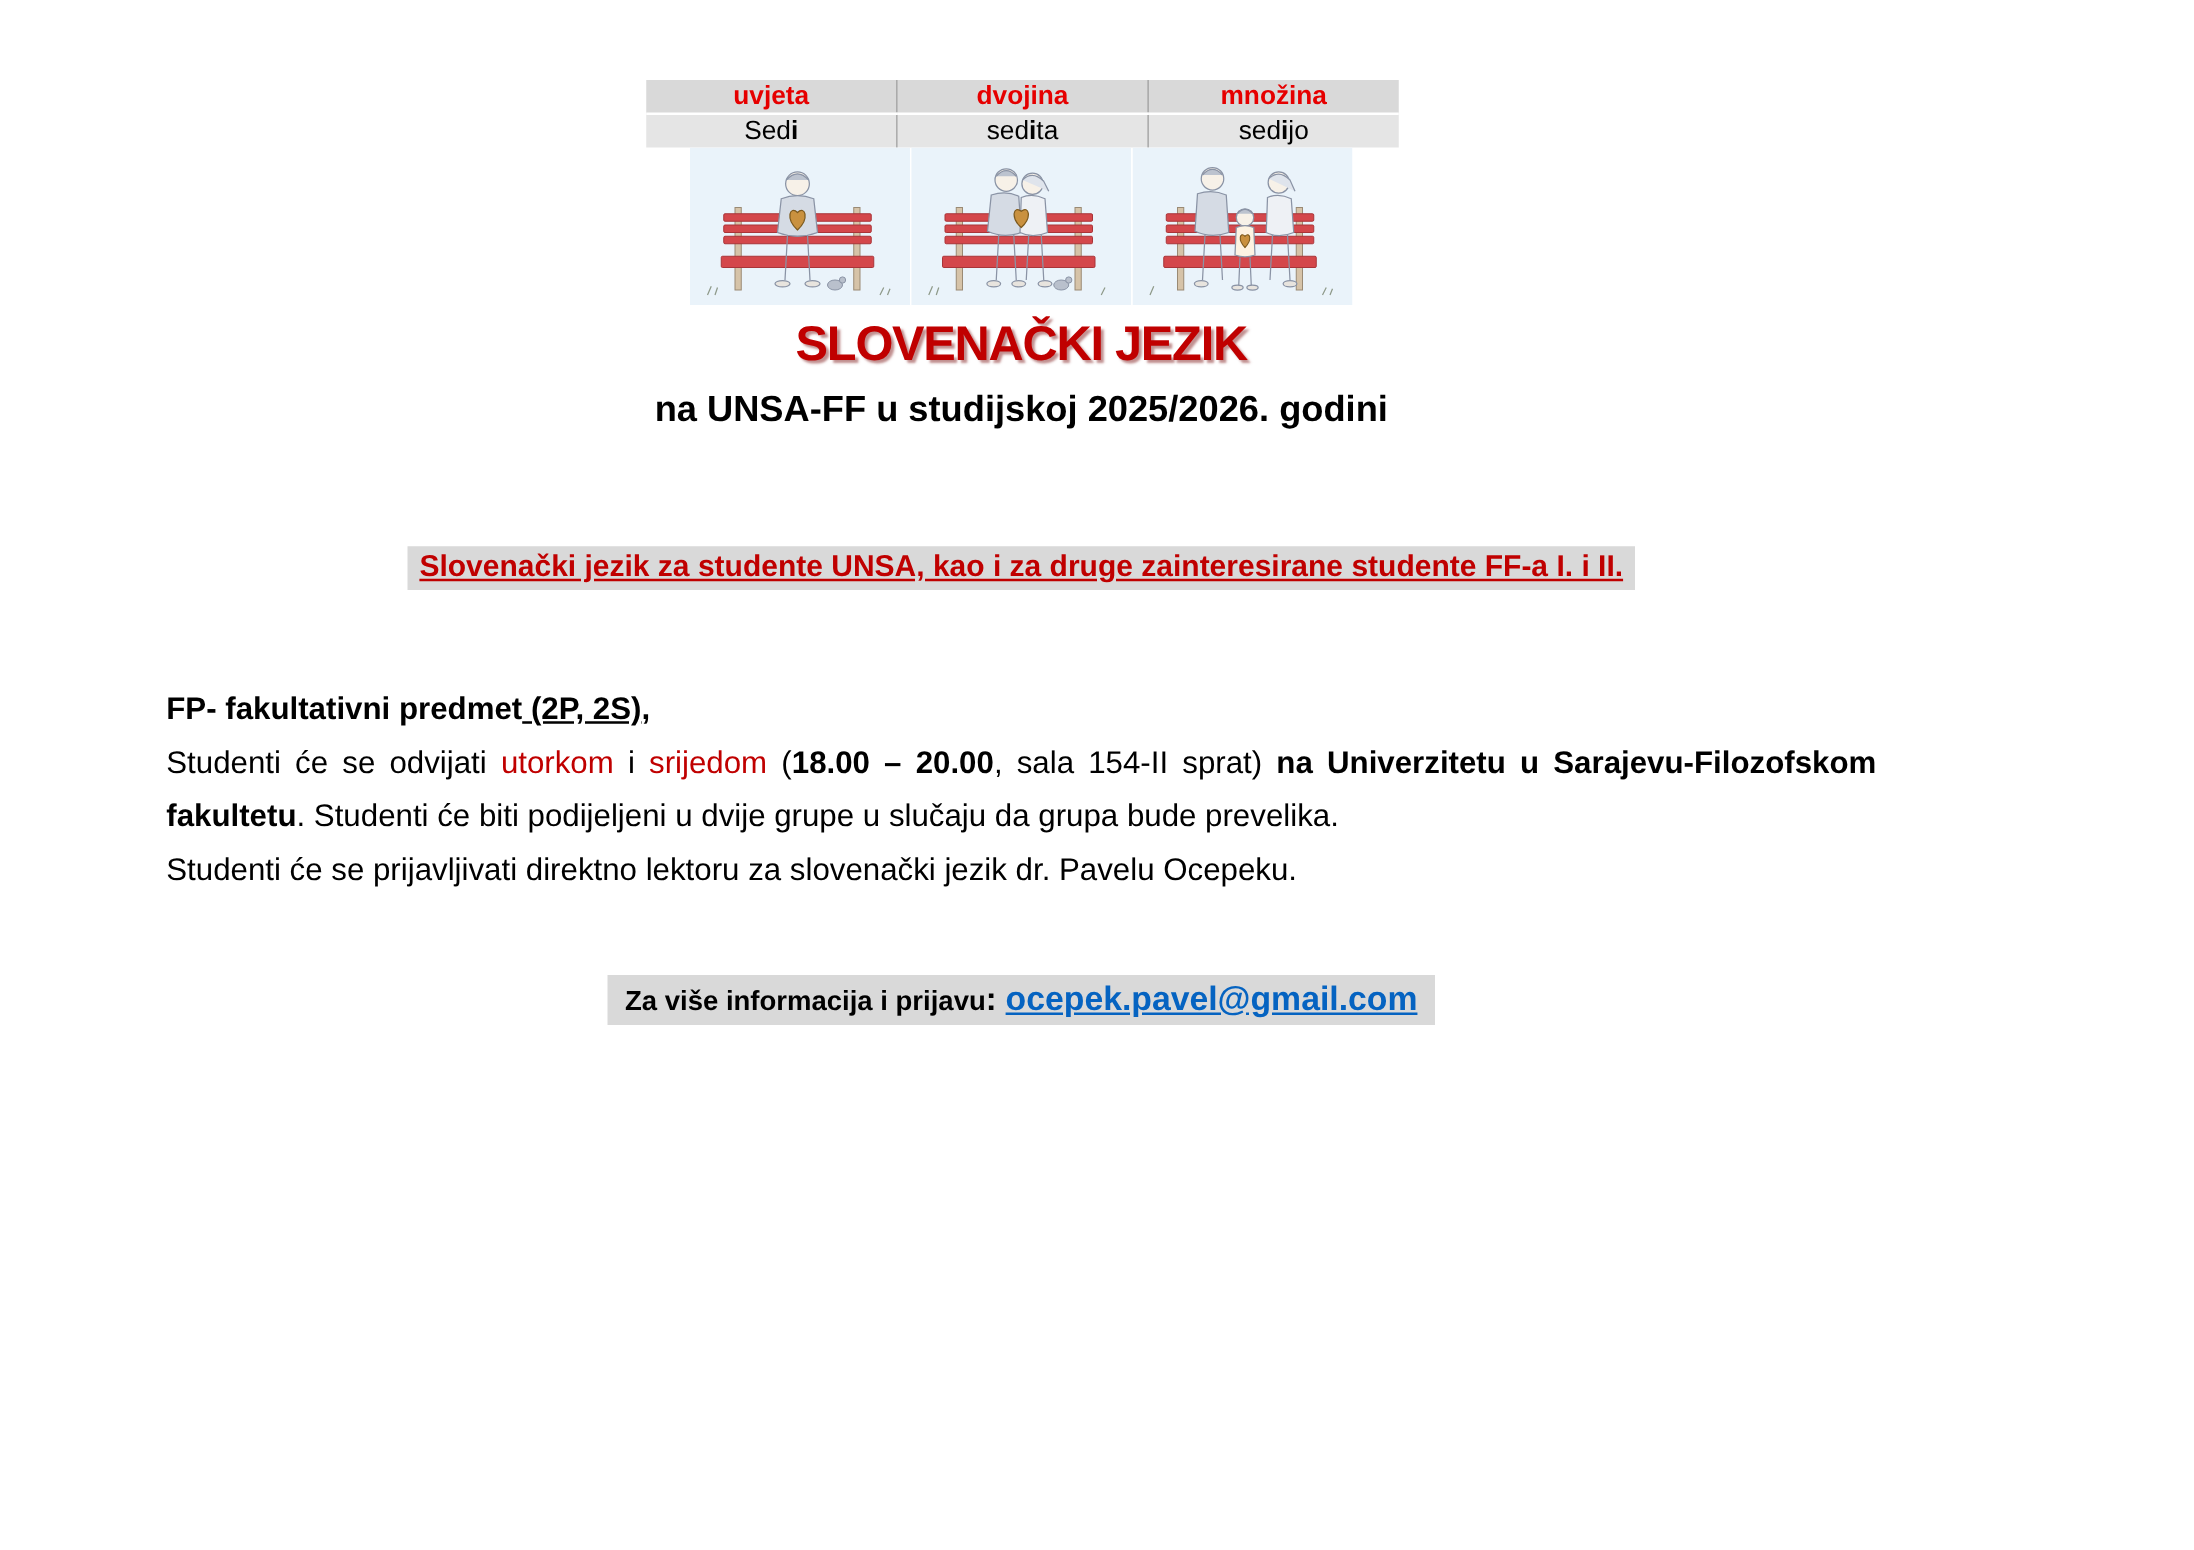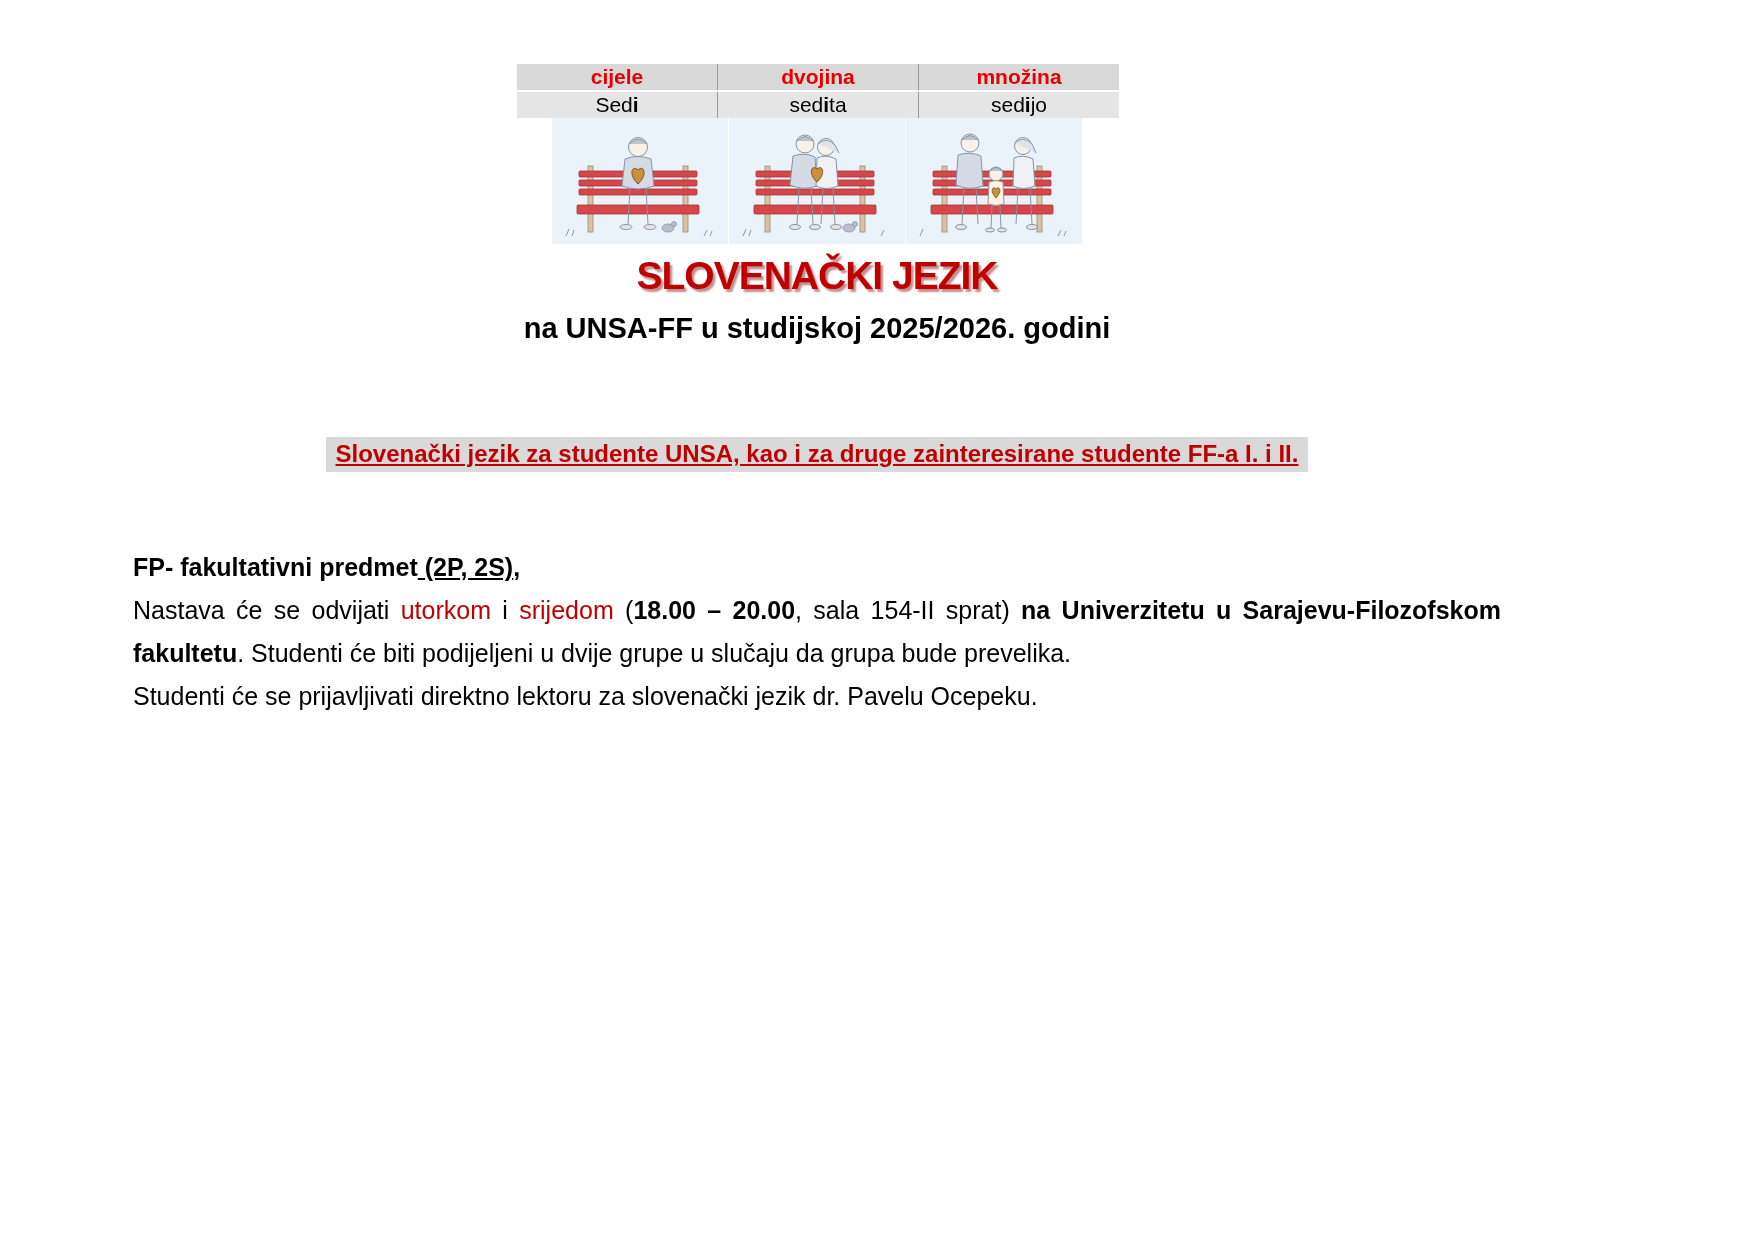--- a/index.html
+++ b/index.html
@@ -68,21 +68,21 @@
 </style>
 </head>
 <body>
 
 <div class="content">
 
   <div class="conj-wrap">
     <table class="conj">
       <tbody>
       <tr class="head-row">
-        <td><span>cijele</span></td>
+        <td><span>uvjeta</span></td>
         <td><span>dvojina</span></td>
         <td><span>množina</span></td>
       </tr>
       <tr class="form-row">
         <td><span>Sed</span><b>i</b><span></span></td>
         <td><span>sed</span><b>i</b><span>ta</span></td>
         <td><span>sed</span><b>i</b><span>jo</span></td>
       </tr>
       </tbody>
     </table>
@@ -196,19 +196,22 @@
   <h2 class="subtitle">na UNSA-FF u studijskoj 2025/2026. godini</h2>
 
   <div class="band-wrap">
     <span class="band">Slovenački jezik za studente UNSA, kao i za druge zainteresirane studente FF-a I. i II.</span>
   </div>
 
   <div class="bodytext">
     <p><b><span>FP- fakultativni predmet</span><span class="u"> (2P, 2S)</span><span>,</span></b></p>
 
 
-    <p class="just"><span>Nastava će se odvijati </span><span class="red">utorkom</span><span> i </span><span class="red">srijedom</span><span> (</span><b>18.00 – 20.00</b><span>, sala 154-II sprat) </span><b>na Univerzitetu u Sarajevu-Filozofskom fakultetu</b><span>. Studenti će biti podijeljeni u dvije grupe u slučaju da grupa bude prevelika.</span></p>
+    <p class="just"><span>Studenti će se odvijati </span><span class="red">utorkom</span><span> i </span><span class="red">srijedom</span><span> (</span><b>18.00 – 20.00</b><span>, sala 154-II sprat) </span><b>na Univerzitetu u Sarajevu-Filozofskom fakultetu</b><span>. Studenti će biti podijeljeni u dvije grupe u slučaju da grupa bude prevelika.</span></p>
 
     <p class="gap-above">Studenti će se prijavljivati direktno lektoru za slovenački jezik dr. Pavelu Ocepeku.</p>
   </div>
 
+  <div class="footer-wrap">
+    <span class="footer-band"><span class="footer-label">Za više informacija i prijavu</span><span class="footer-colon">: </span><a class="email-link">ocepek.pavel@gmail.com</a></span>
+  </div>
 
 </div>
 
 </body></html>

